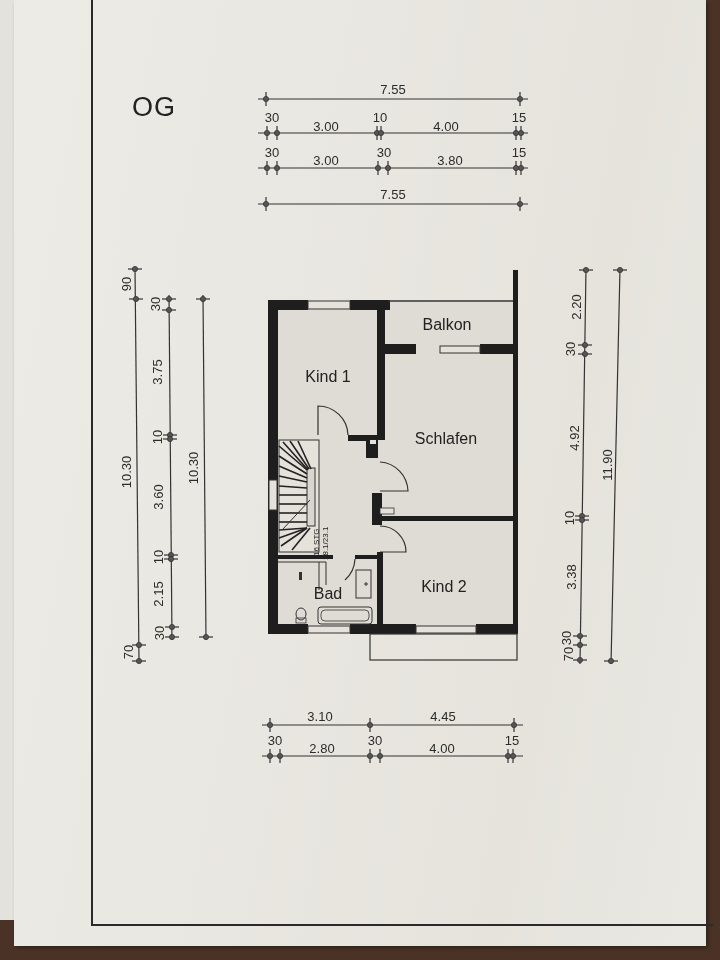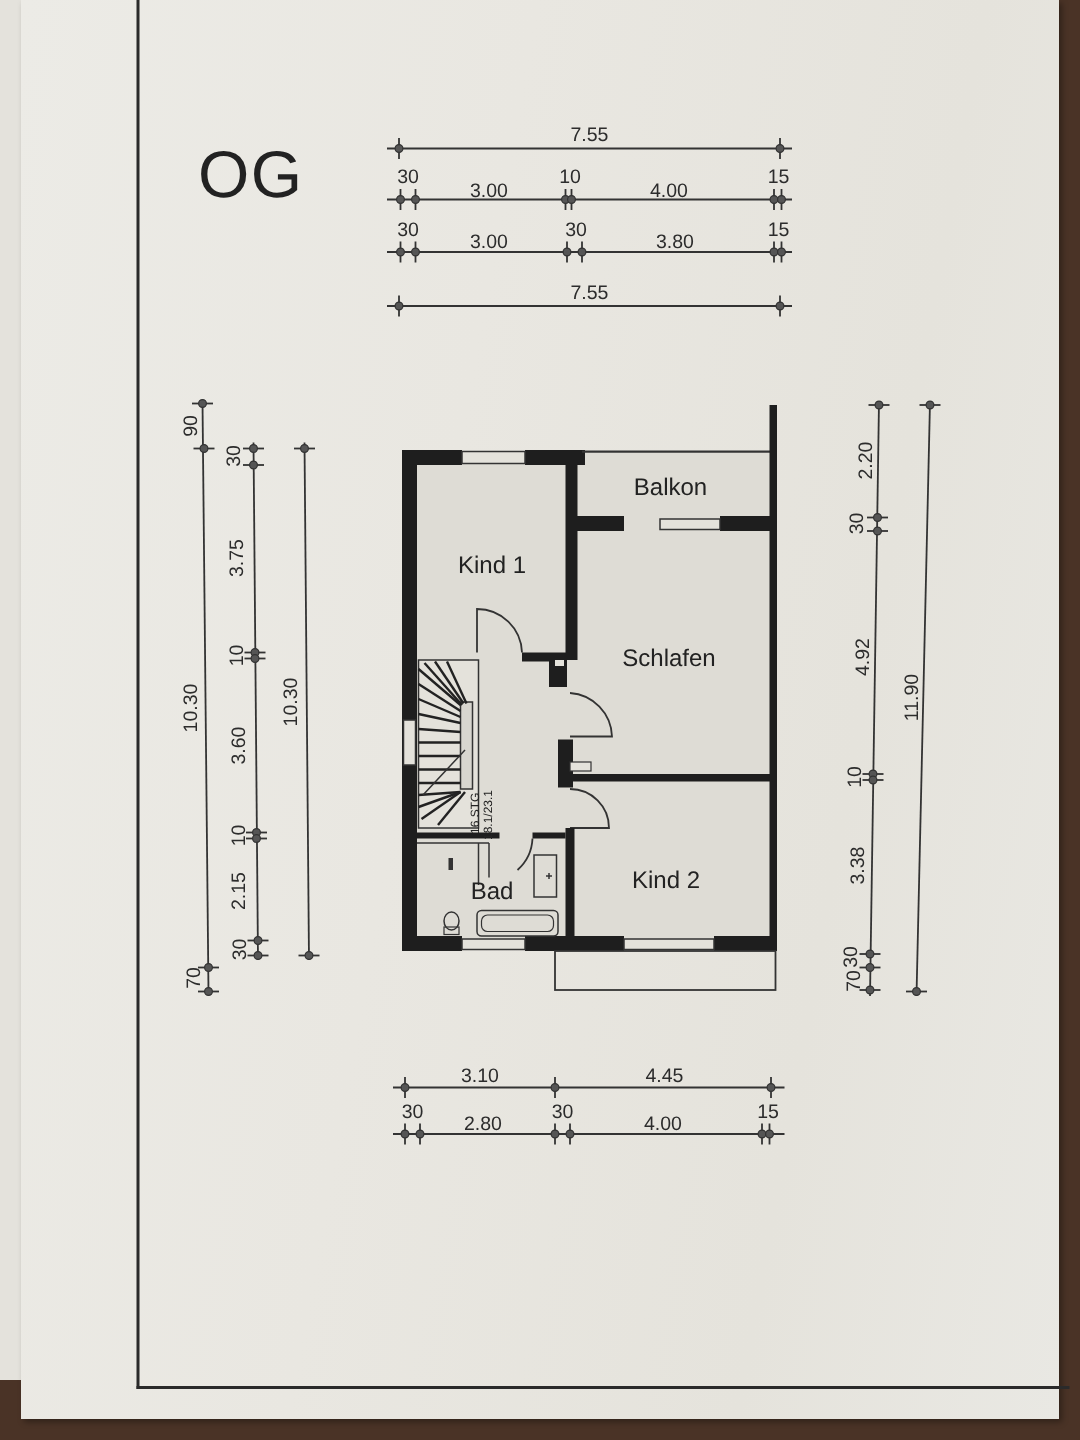--- a/index.html
+++ b/index.html
@@ -1,21 +1,21 @@
 <!DOCTYPE html>
 <html><head>
 <meta charset="utf-8">
 <style>
   html,body{margin:0;padding:0;}
   body{width:720px;height:960px;overflow:hidden;background:#4a3326;position:relative;font-family:"Liberation Sans",sans-serif;}
   .under-sheet{position:absolute;left:0;top:0;width:20px;height:920px;background:#e4e2dc;border-right:1px solid #c9c6bd;}
   .sheet{position:absolute;left:14px;top:0;width:692px;height:946px;background:linear-gradient(100deg,#ecebe6 0%,#e9e7e1 40%,#e5e3dc 75%,#e9e8e3 100%);box-shadow:2px 2px 4px rgba(0,0,0,.35);}
   .frame{position:absolute;left:91px;top:-4px;width:620px;height:928px;border-left:2px solid #2a2a2a;border-bottom:2px solid #2a2a2a;}
   svg{position:absolute;left:0;top:0;}
-  .title{position:absolute;left:132px;top:92px;font-size:44px;color:#222;letter-spacing:1px;}
+  .title{position:absolute;left:132px;top:92px;font-size:27px;color:#222;letter-spacing:1px;}
   .dim{font-family:"Liberation Sans",sans-serif;font-size:13px;fill:#2c2c2c;}
   .room{font-family:"Liberation Sans",sans-serif;font-size:16px;fill:#222;}
   .small{font-family:"Liberation Sans",sans-serif;font-size:8px;fill:#222;}
 </style>
 </head>
 <body>
 
 <div class="under-sheet"></div>
 <div class="sheet"></div>
 <div class="frame"></div>

